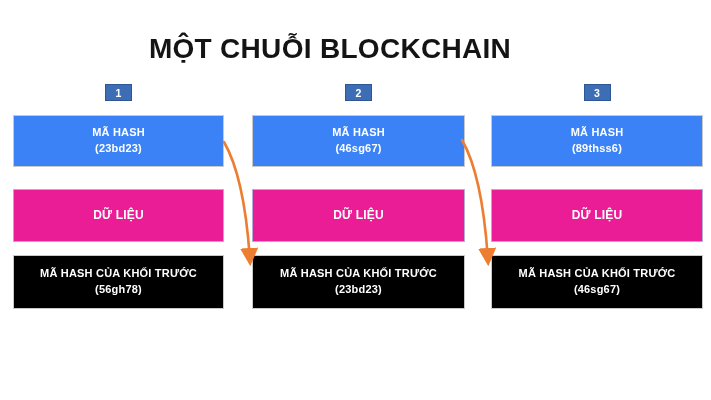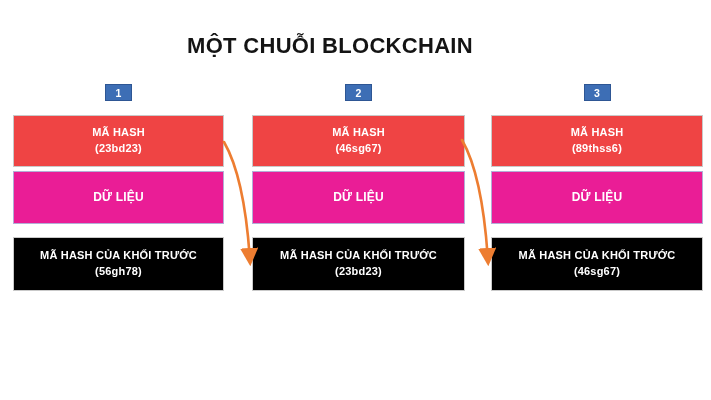--- a/index.html
+++ b/index.html
@@ -9,21 +9,21 @@
     font-family: "Liberation Sans", sans-serif;
     overflow: hidden;
     position: relative;
   }
   .stage { position: absolute; left: 0; top: 0; width: 711px; height: 400px; }
 
   .title {
     position: absolute;
     left: 0; top: 33px; width: 660px;
     text-align: center;
-    font-size: 22px;
+    font-size: 28px;
     font-weight: 700;
     letter-spacing: 0.3px;
     color: #141414;
   }
 
   .block-col { position: absolute; top: 84px; }
   .block-col.c1 { left: 13px;  width: 211px; }
   .block-col.c2 { left: 252px; width: 213px; }
   .block-col.c3 { left: 491px; width: 212px; }
 
@@ -45,25 +45,25 @@
     text-align: center;
     color: #ffffff;
     font-weight: 700;
     font-size: 11px;
     line-height: 1.45;
     letter-spacing: 0.2px;
   }
   .box.hash {
     margin-top: 14px;
     height: 52px;
-    background: #ef4444;
+    background: #3b82f6;
     border: 1px solid #c9c9c9;
   }
   .box.data {
-    margin-top: 4px;
+    margin-top: 22px;
     height: 53px;
     background: #ea1d96;
     border: 1px solid #b3aed6;
     font-size: 12px;
   }
   .box.prev {
     margin-top: 13px;
     height: 54px;
     background: #000000;
     border: 1px solid #c9c9c9;

